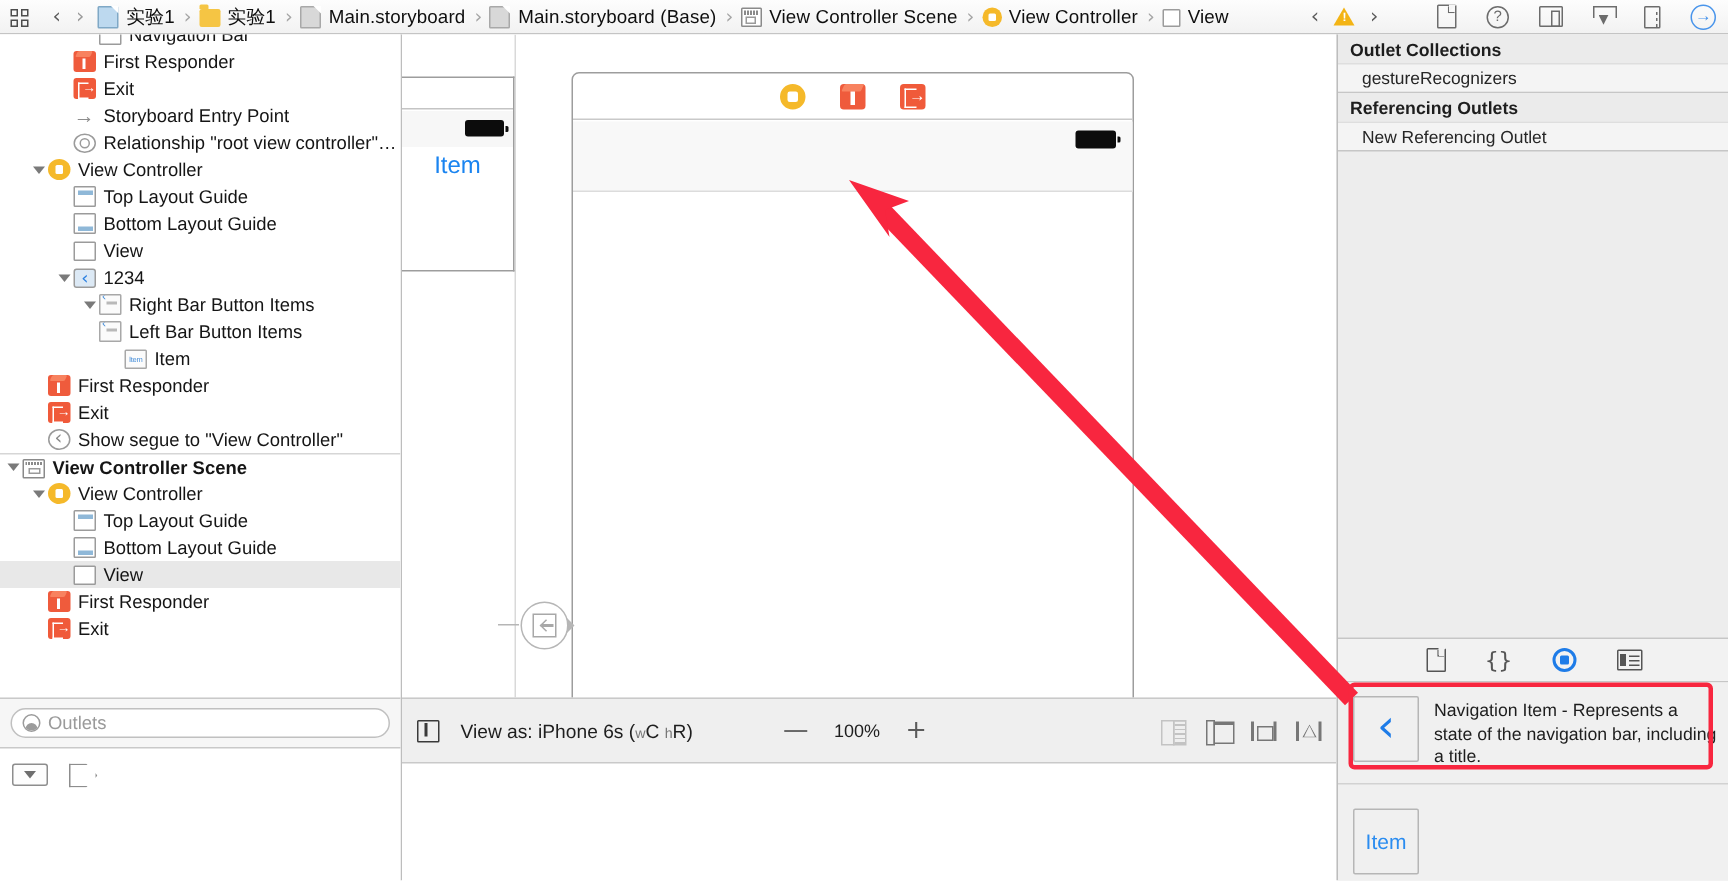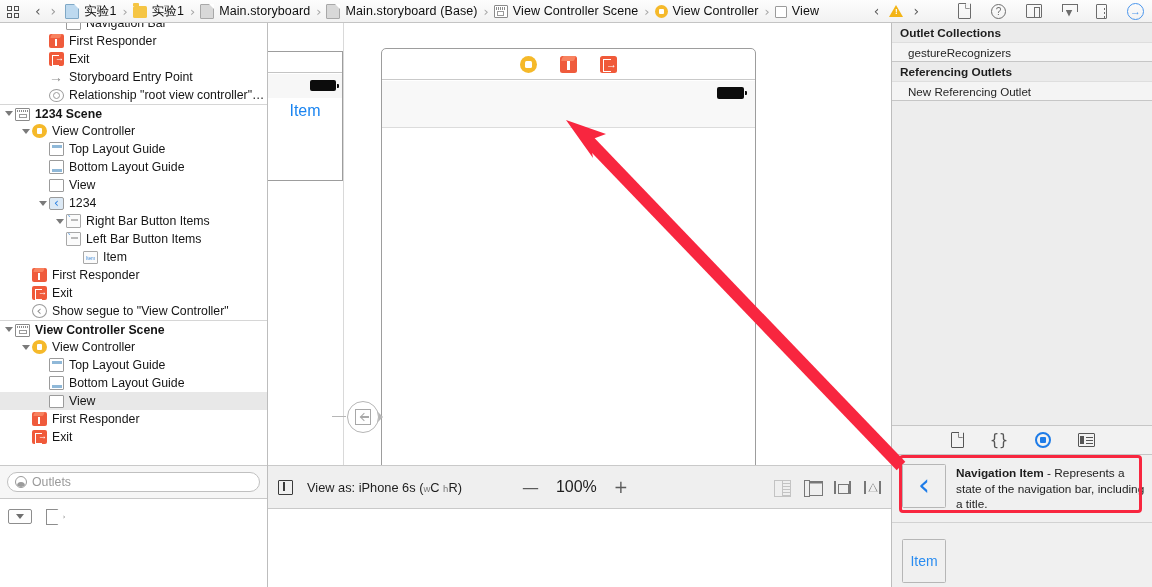--- a/index.html
+++ b/index.html
@@ -362,21 +362,21 @@
     width:15px;height:15px;border:1.6px solid #3a3a3a;border-radius:1px;
     position:relative; margin-right:14px; flex:0 0 15px;
   }
   #viewas-icon::after{ content:""; position:absolute; left:4px;top:1.5px;width:2px;height:8.5px;background:#3a3a3a; }
   #viewas-text { font-size:12.8px; color:#1e1e1e; white-space:nowrap; }
   #viewas-text .sub { font-size:9.5px; color:#777; }
   #zoom-controls {
     display:flex; align-items:center; gap:17px; margin-left:60px;
   }
   .zbtn { font-size:17px; color:#5b5b5b; line-height:1; cursor:default; font-family:"DejaVu Sans",sans-serif; }
-  #zoom-level { font-size:16px; color:#1e1e1e; }
+  #zoom-level { font-size:12px; color:#1e1e1e; }
   #canvas-right-tools { margin-left:auto; display:flex; align-items:center; gap:13px; }
   .ctool { width:17px; height:15px; position:relative; opacity:.72; }
   .ctool.dim { opacity:.32; }
   .ctool.t1::before{ content:""; position:absolute; left:0;top:0;width:7px;height:15px;border:1.4px solid #6a6a6a; }
   .ctool.t1::after{ content:""; position:absolute; right:0;top:0;width:7px;height:15px;border:1.4px solid #6a6a6a;
     background: repeating-linear-gradient(0deg,#6a6a6a 0 1px,transparent 1px 3px); }
   .ctool.t2::before{ content:""; position:absolute; left:0;top:0;width:4px;height:15px;border:1.4px solid #4a4a4a; }
   .ctool.t2::after{ content:""; position:absolute; left:5px;top:1px;width:12px;height:13px;
     border:1.4px solid #4a4a4a; box-shadow: inset 0 6px 0 -4.6px #4a4a4a; }
   .ctool.t3::before{ content:""; position:absolute; left:0;top:1px;width:1.6px;height:13px;background:#4a4a4a;
@@ -446,21 +446,21 @@
     border-bottom:1px solid #d2d2d2; background:#f0f0f0;
   }
   .lib-thumb {
     width:44px;height:44px;background:#f0f0f0;border:1px solid #b6b6b6;border-radius:1.5px;
     flex:0 0 44px; margin-right:10px;
     display:flex; align-items:center; justify-content:center;
   }
   .lib-thumb .chev { font-size:30px; color:#1e7ce8; line-height:1; font-family:"DejaVu Sans",sans-serif; margin-top:-3px; }
   .lib-thumb .itemtxt { font-size:14px; color:#2a8cf0; }
   .lib-text { font-size:11.8px; color:#1d1d1d; line-height:1.32; padding-top:2px; }
-  .lib-text b { font-weight:bold; }
+  .lib-text b { font-weight:normal; }
   #lib-item-1 { position:absolute; left:0; top:0; width:261px; }
   #lib-item-2 { position:absolute; left:0; top:75px; width:261px; }
 
   
   #red-box {
     position:absolute; left:899px; top:455px; width:243px; height:58px;
     border:3px solid #f8263f; border-radius:4px; pointer-events:none; z-index:60;
   }
   
   #red-arrow { position:absolute; left:0; top:0; width:1152px; height:587px; pointer-events:none; z-index:55; }
@@ -581,26 +581,20 @@
           <span class="tw"></span>
           <span class="ticon entrypt"></span>
           <span class="tlabel">Storyboard Entry Point</span>
         </div>
         <div class="trow">
           <span style="width: 34px; flex: 0 0 auto;"></span>
           <span class="tw"></span>
           <span class="ticon relcircle"></span>
           <span class="tlabel">Relationship "root view controller"…</span>
         </div>
-        <div class="trow sep-top">
-          <span style="width: 0px; flex: 0 0 auto;"></span>
-          <span class="tw arrow open"></span>
-          <span class="ticon sceneico"></span>
-          <span class="tlabel bold">1234 Scene</span>
-        </div>
         <div class="trow">
           <span style="width: 17px; flex: 0 0 auto;"></span>
           <span class="tw arrow open"></span>
           <span class="ticon vcico"></span>
           <span class="tlabel">View Controller</span>
         </div>
         <div class="trow">
           <span style="width: 34px; flex: 0 0 auto;"></span>
           <span class="tw"></span>
           <span class="ticon topguide"></span>

